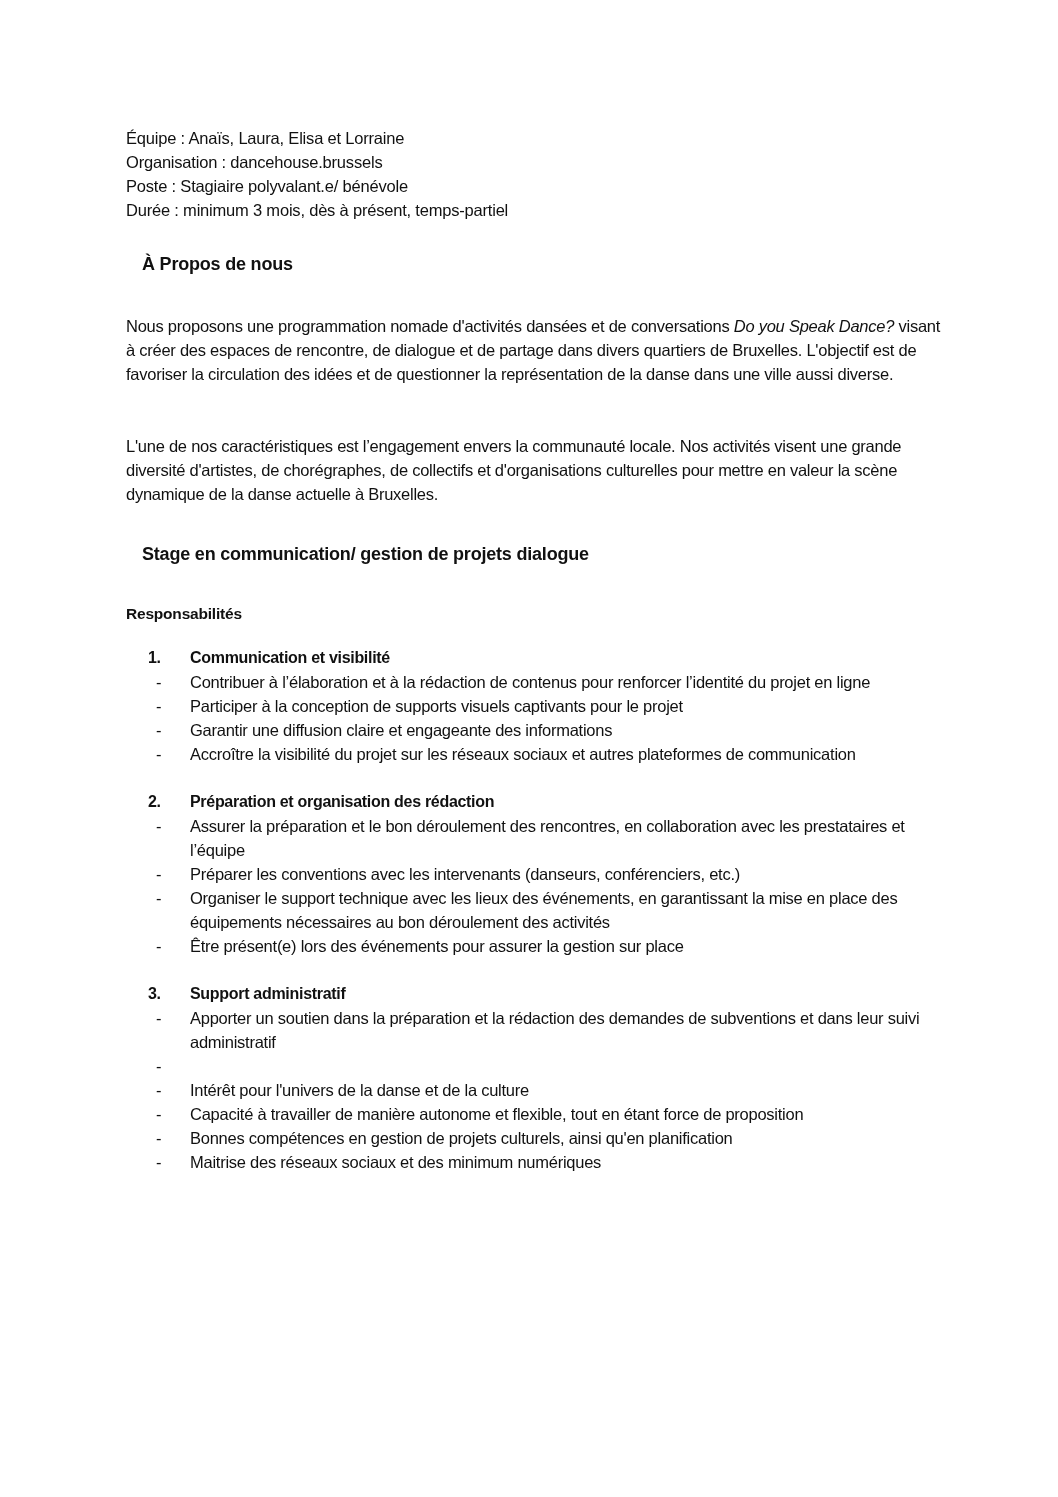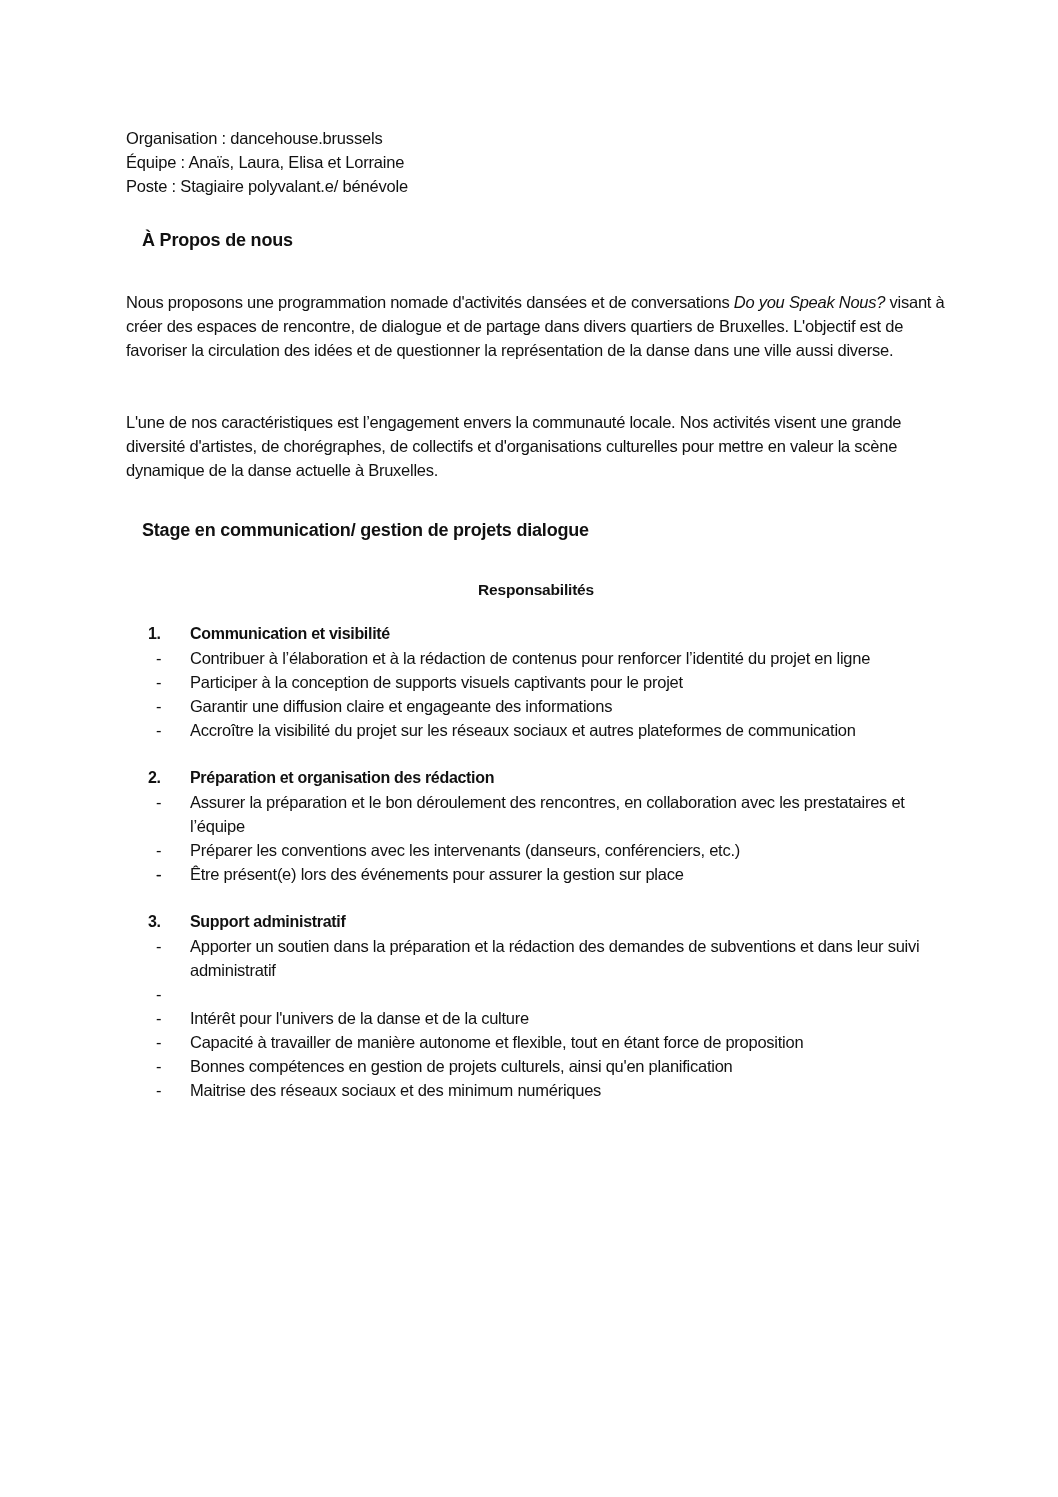--- a/index.html
+++ b/index.html
@@ -2,44 +2,45 @@
 <html><head>
 <meta charset="utf-8">
 <style>
   html, body { margin: 0; padding: 0; background: #ffffff; }
   body { width: 1058px; height: 1497px; position: relative; overflow: hidden;
          font-family: "Liberation Sans", "DejaVu Sans", sans-serif; color: #111; }
   .page { position: absolute; left: 126px; top: 126px; width: 820px; }
   .line { font-size: 16.5px; line-height: 24px; white-space: nowrap; letter-spacing: -0.2px; }
   .para { font-size: 16.5px; line-height: 24px; letter-spacing: -0.25px; margin: 0; }
   .h1 { font-size: 18px; font-weight: bold; line-height: 24px; margin: 16px; letter-spacing: -0.2px; }
-  .h2 { font-size: 15.5px; font-weight: bold; line-height: 24px; margin: 0; letter-spacing: -0.2px; text-align: center; }
+  .h2 { font-size: 15.5px; font-weight: bold; line-height: 24px; margin: 0; letter-spacing: -0.2px; }
   .section-head { position: relative; padding-left: 64px; font-size: 16px; font-weight: bold; line-height: 24px; letter-spacing: -0.3px; }
   .section-head .num { position: absolute; left: 22px; }
   .bullet { position: relative; padding-left: 64px; font-size: 16.5px; line-height: 24px; letter-spacing: -0.25px; width: 760px; }
   .bullet .dash { position: absolute; left: 30px; }
   .gap12 { height: 24px; }
   em { font-style: italic; }
 </style>
 </head>
 <body>
 
 <div class="page">
 
   <div>
+    <div class="line">Équipe : Anaïs, Laura, Elisa et Lorraine</div>
     <div class="line">Organisation : dancehouse.brussels</div>
-    <div class="line">Équipe : Anaïs, Laura, Elisa et Lorraine</div>
     <div class="line">Poste : Stagiaire polyvalant.e/ bénévole</div>
+    <div class="line">Durée : minimum 3 mois, dès à présent, temps-partiel</div>
   </div>
 
   <div style="height:14px"></div>
   <h1 class="h1">À Propos de nous</h1>
   <div style="height:22px"></div>
 
-  <p class="para"><span>Nous proposons une programmation nomade d'activités dansées et de conversations </span><em>Do you Speak Nous?</em><span> visant à créer des espaces de rencontre, de dialogue et de partage dans divers quartiers de Bruxelles. L'objectif est de favoriser la circulation des idées et de questionner la représentation de la danse dans une ville aussi diverse.</span></p>
+  <p class="para"><span>Nous proposons une programmation nomade d'activités dansées et de conversations </span><em>Do you Speak Dance?</em><span> visant à créer des espaces de rencontre, de dialogue et de partage dans divers quartiers de Bruxelles. L'objectif est de favoriser la circulation des idées et de questionner la représentation de la danse dans une ville aussi diverse.</span></p>
   <div class="gap12"></div>
   <div class="gap12"></div>
   <p class="para">L'une de nos caractéristiques est l’engagement envers la communauté locale. Nos activités visent une grande diversité d'artistes, de chorégraphes, de collectifs et d'organisations culturelles pour mettre en valeur la scène dynamique de la danse actuelle à Bruxelles.</p>
 
   <div style="height:20px"></div>
   <h2 class="h1">Stage en communication/ gestion de projets dialogue</h2>
   <div style="height:20px"></div>
   <div class="h2">Responsabilités</div>
   <div style="height:20px"></div>
 
@@ -56,21 +57,21 @@
 
   <div style="height:24px"></div>
 
   <div>
     <div class="section-head">
       <span class="num">2.</span>
       <span>Préparation et organisation des rédaction</span>
     </div>
     <div class="bullet"><span class="dash">-</span><span>Assurer la préparation et le bon déroulement des rencontres, en collaboration avec les prestataires et l’équipe</span></div>
     <div class="bullet"><span class="dash">-</span><span>Préparer les conventions avec les intervenants (danseurs, conférenciers, etc.)</span></div>
-    <div class="bullet"><span class="dash">-</span></div>
+    <div class="bullet"><span class="dash">-</span><span>Organiser le support technique avec les lieux des événements, en garantissant la mise en place des équipements nécessaires au bon déroulement des activités</span></div>
     <div class="bullet"><span class="dash">-</span><span>Être présent(e) lors des événements pour assurer la gestion sur place</span></div>
   </div>
 
   <div style="height:24px"></div>
 
   <div>
     <div class="section-head">
       <span class="num">3.</span>
       <span>Support administratif</span>
     </div>

